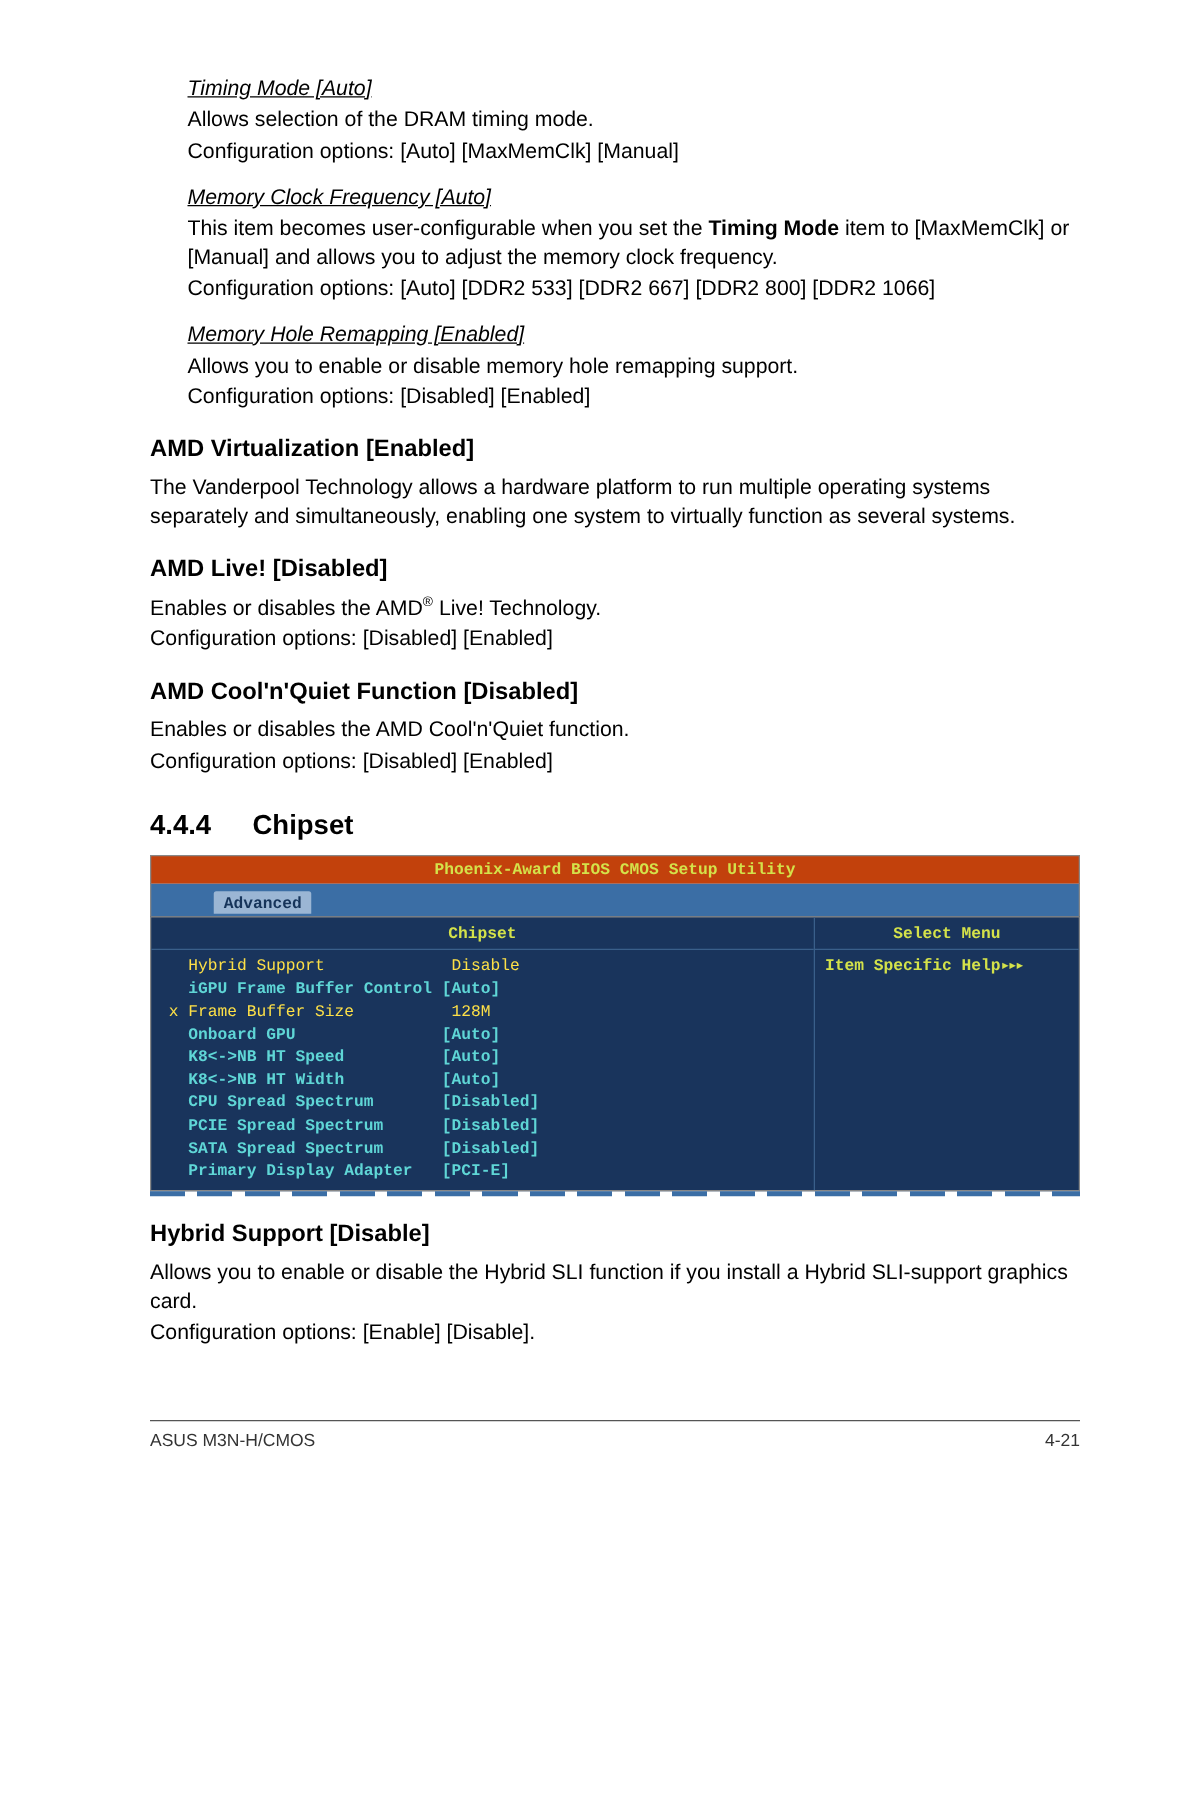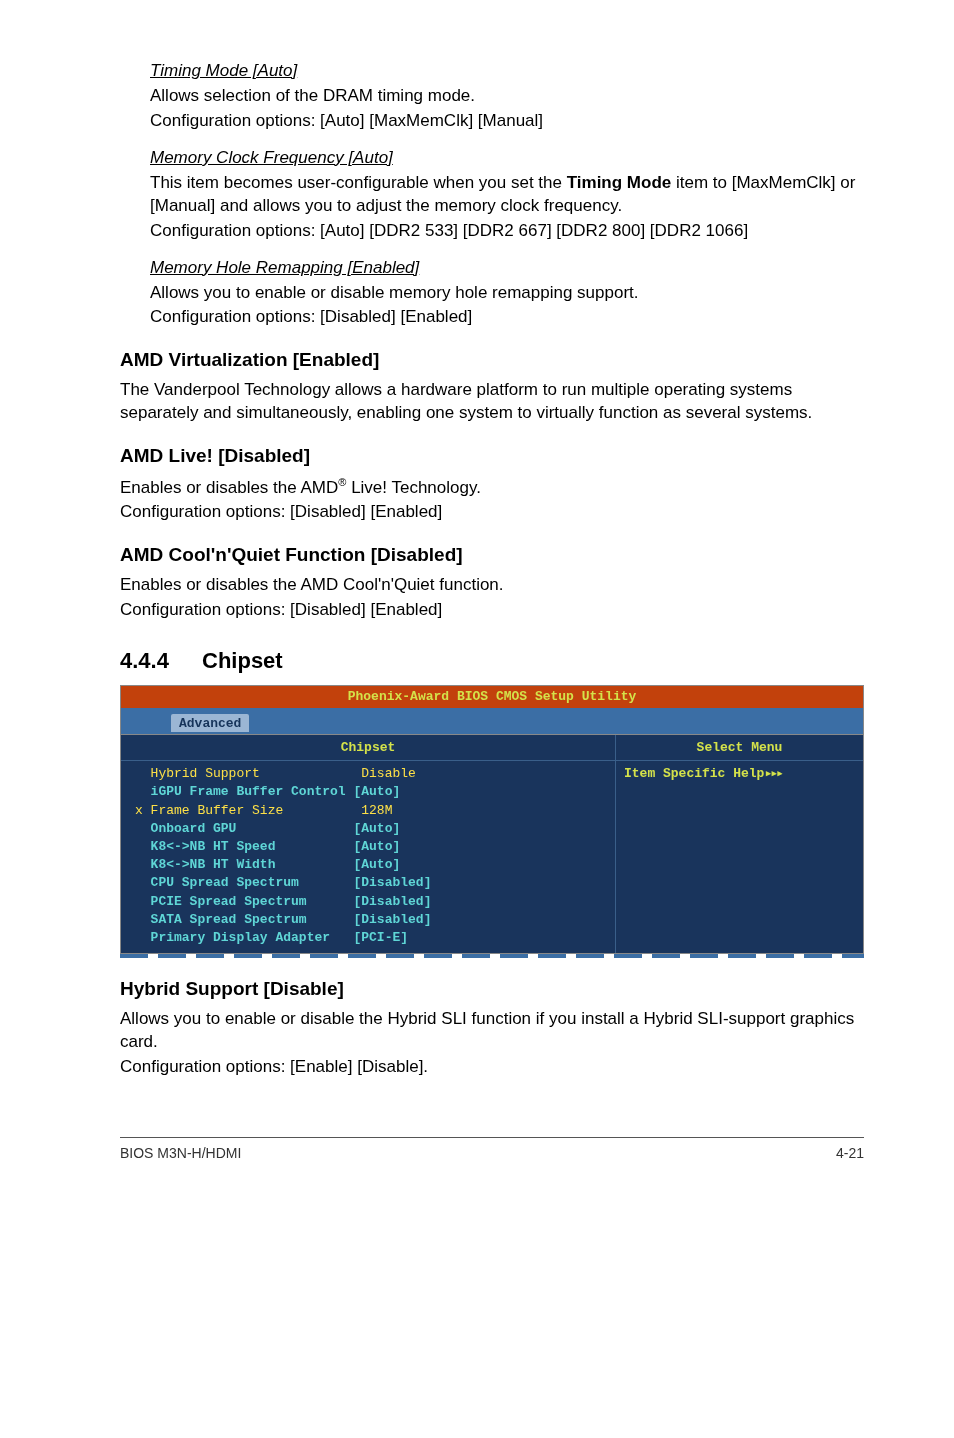--- a/index.html
+++ b/index.html
@@ -74,21 +74,21 @@
   .bios-content {
     font-family: "Courier New", monospace;
     font-size: 13px;
     padding: 4px 10px 6px 14px;
     white-space: pre;
     line-height: 1.4;
   }
   .bios-gray { color: #fde047; }
   .bios-cyan { color: #5fd6d6; font-weight: bold; }
   .bios-right {
-    width: 248px;
+    width: 212px;
     border-left: 1px solid #3a5f8a;
   }
   .bios-right-head {
     color: #d4e24a;
     font-family: "Courier New", monospace;
     font-weight: bold;
     font-size: 13px;
     text-align: center;
     padding: 4px 0;
     border-bottom: 1px solid #3a5f8a;
@@ -184,15 +184,15 @@
   <div class="dashed-bottom"></div>
 </div>
 
 <div class="h3">Hybrid Support [Disable]</div>
 <div class="body-block">
   <div class="para">Allows you to enable or disable the Hybrid SLI function if you install a Hybrid SLI-support graphics card.</div>
   <div class="para">Configuration options: [Enable] [Disable].</div>
 </div>
 
 <div class="footer">
-  <span>BIOS M3N-H/HDMI</span>
+  <span>ASUS M3N-H/CMOS</span>
   <span>4-21</span>
 </div>
 
 </body></html>

